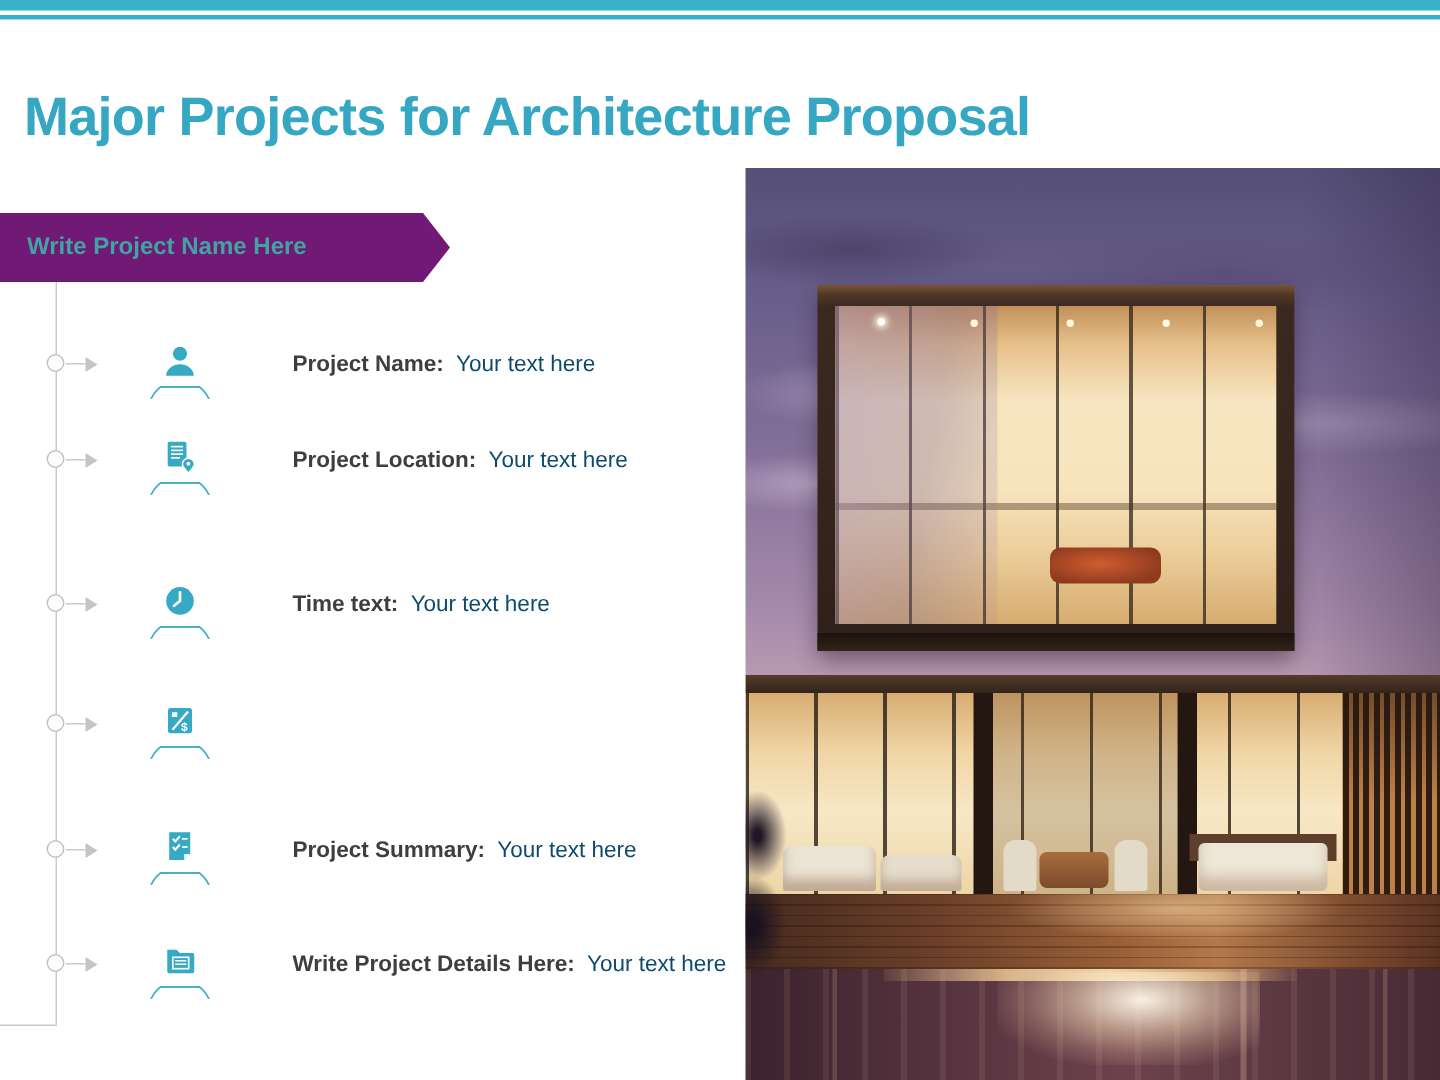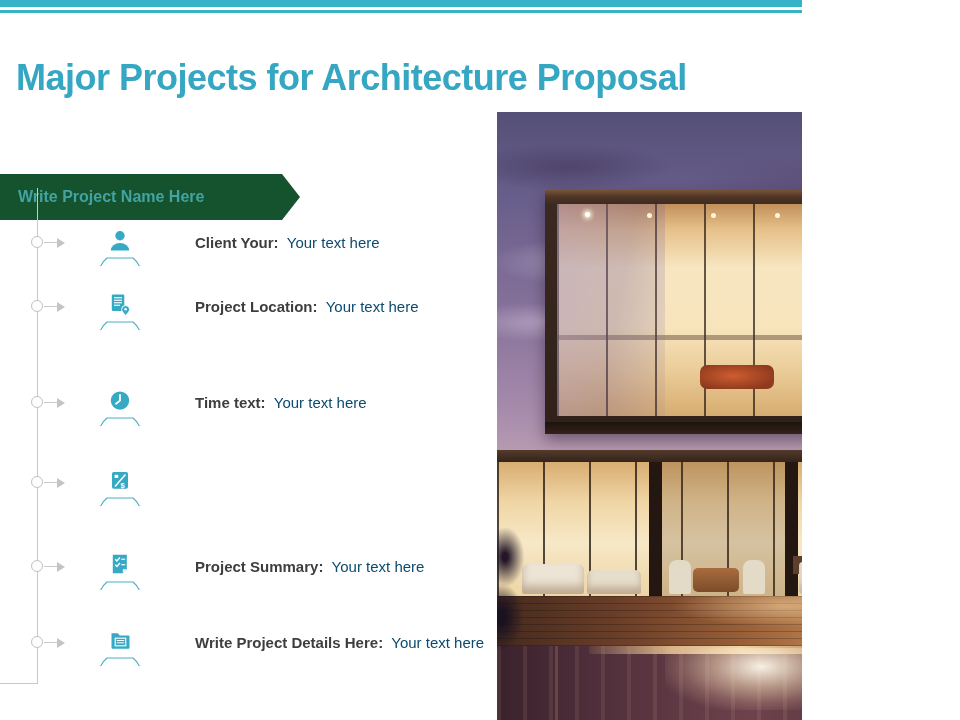--- a/index.html
+++ b/index.html
@@ -1,29 +1,29 @@
 <!DOCTYPE html>
 <html><head>
 <meta charset="utf-8">
 <style>
   html,body{margin:0;padding:0;background:#fff;}
-  .slide{position:relative;width:802px;height:720px;background:#fff;overflow:hidden;
+  .slide{position:relative;width:960px;height:720px;background:#fff;overflow:hidden;
          font-family:"Liberation Sans",sans-serif;}
 
   
   .bar-top{position:absolute;left:0;top:0;width:100%;height:7px;background:#36b3c9;}
   .bar-line{position:absolute;left:0;top:10px;width:100%;height:3px;background:#36b3c9;}
 
   
   .title{position:absolute;left:16px;top:33px;font-size:36px;font-weight:700;
          color:#35a7c3;letter-spacing:-0.5px;white-space:nowrap;}
 
   
-  .banner{position:absolute;left:0;top:142px;width:300px;height:46px;background:#14532d;
-          clip-path:polygon(0 0,94% 0,100% 50%,94% 100%,0 100%);margin-top:32px;}
+  .banner{position:absolute;left:0;top:142px;width:300px;height:46px;background:#701a75;
+          clip-path:polygon(0 0,94% 0,100% 50%,94% 100%,0 100%);}
   .banner-text{position:absolute;left:18px;top:0;line-height:46px;font-size:16px;
                font-weight:700;color:#43a3a3;}
 
   
   .tl-vert{position:absolute;left:37px;top:188px;width:1px;height:495px;background:#c9c9c9;}
   .tl-foot{position:absolute;left:0;top:683px;width:38px;height:1px;background:#c9c9c9;}
 
   
   .row{position:absolute;left:0;width:497px;height:46px;}
   .r1{top:220px}.r2{top:284px}.r3{top:380px}.r4{top:460px}.r5{top:544px}.r6{top:620px}
@@ -131,21 +131,21 @@
     <span class="stem"></span>
     <span class="arrowhead"></span>
     <span class="badge">
       <svg viewBox="0 0 46 46">
         <path class="shell" d="M10 38A21 21 0 1 0 36 38Z"></path>
         <circle class="g" cx="23" cy="15.8" r="4.7"></circle>
         <path class="g" d="M13.8 30.5a9.2 7.6 0 0 1 18.4 0z"></path>
       </svg>
     </span>
     <div class="row-text">
-      <span class="lbl">Client Your:</span>
+      <span class="lbl">Project Name:</span>
       <span class="val">Your text here</span>
     </div>
   </div>
 
   <div class="row r2">
     <span class="dot"></span>
     <span class="stem"></span>
     <span class="arrowhead"></span>
     <span class="badge">
       <svg viewBox="0 0 46 46">

